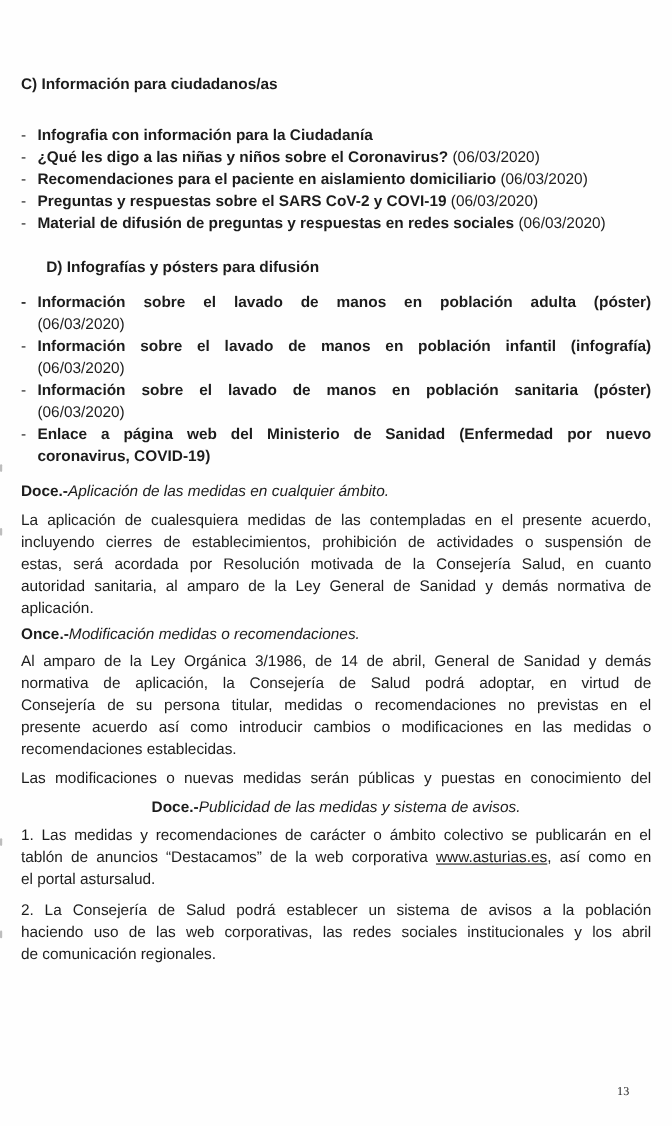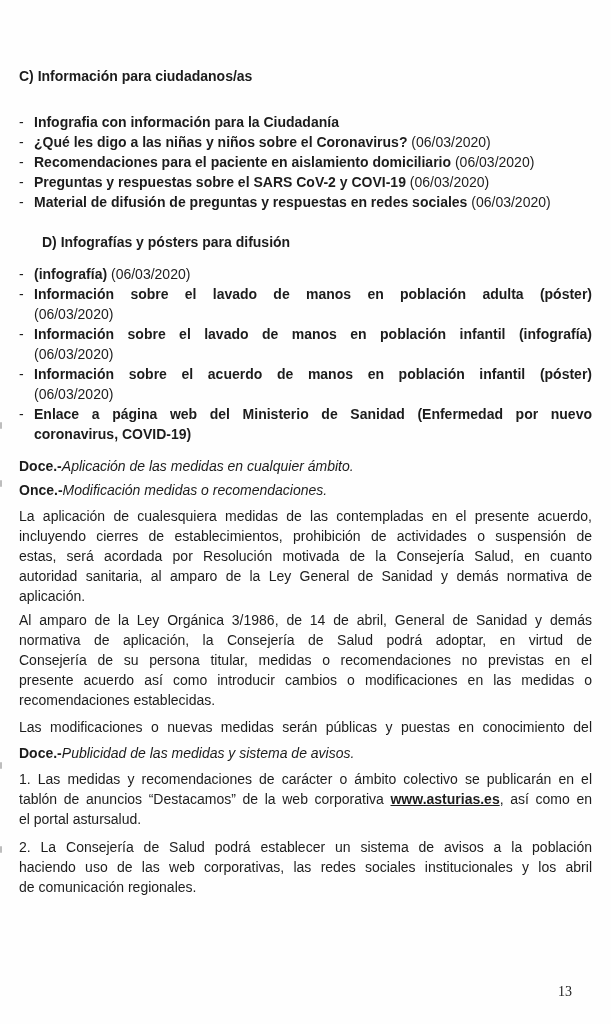--- a/index.html
+++ b/index.html
@@ -35,27 +35,27 @@
     position: relative;
     padding-left: 15px;
   }
   .dash {
     position: absolute;
     left: 0;
     top: 0;
   }
   .b { font-weight: bold; }
   .i { font-style: italic; }
-  .u { text-decoration: underline; font-weight: bold; }
+  .u { text-decoration: underline; }
   .page-number {
     position: absolute;
     top: 984px;
     right: 39px;
     font-family: "Liberation Serif", serif;
-    font-size: 14px;
+    font-size: 11px;
     line-height: 16px;
     color: #222222;
   }
   .speck {
     position: absolute;
     left: 0;
     width: 2px;
     height: 7px;
     background: #bdbdbd;
     border-radius: 1px;
@@ -90,67 +90,66 @@
           <span class="dash">-</span>
           <div class="line"><span class="b">Material de difusión de preguntas y respuestas en redes sociales</span><span> (06/03/2020)</span></div>
         </div>
       </div>
       <div class="block heading" style="margin-top: 20px; padding-left: 23px;">
         <div class="line"><span class="b">D) Infografías y pósters para difusión</span></div>
       </div>
       <div class="block list" style="margin-top: 12px;">
         <div class="item">
           <span class="dash">-</span>
-          <div class="line"><span class="b">(infografía)</span><span> (06/03/2020)</span></div>
         </div>
         <div class="item">
           <span class="dash">-</span>
           <div class="line just"><span class="b">Información sobre el lavado de manos&nbsp;en población adulta (póster)</span></div>
           <div class="line"><span>(06/03/2020)</span></div>
         </div>
         <div class="item">
           <span class="dash">-</span>
           <div class="line just"><span class="b">Información sobre el lavado de manos en población infantil (infografía)</span></div>
           <div class="line"><span>(06/03/2020)</span></div>
         </div>
         <div class="item">
           <span class="dash">-</span>
-          <div class="line just"><span class="b">Información sobre el acuerdo de manos en población infantil (póster)</span></div>
+          <div class="line just"><span class="b">Información sobre el lavado de manos en población sanitaria (póster)</span></div>
           <div class="line"><span>(06/03/2020)</span></div>
         </div>
         <div class="item">
           <span class="dash">-</span>
           <div class="line just"><span class="b">Enlace a página web del Ministerio de Sanidad (Enfermedad por nuevo</span></div>
           <div class="line"><span class="b">coronavirus, COVID-19)</span></div>
         </div>
       </div>
       <div class="block heading" style="margin-top: 12px;">
         <div class="line"><span class="b">Doce.-</span><span class="i">Aplicación de las medidas en cualquier ámbito.</span></div>
       </div>
-      <div class="block heading" style="margin-top: 4px;">
-        <div class="line"><span class="b">Once.-</span><span class="i">Modificación medidas o recomendaciones.</span></div>
-      </div>
       <div class="block para" style="margin-top: 6px;">
         <div class="line just"><span>La aplicación de cualesquiera medidas de las contempladas en el presente acuerdo,</span></div>
         <div class="line just"><span>incluyendo cierres de establecimientos, prohibición de actividades o suspensión de</span></div>
         <div class="line just"><span>estas, será acordada por Resolución motivada de la Consejería Salud, en cuanto</span></div>
         <div class="line just"><span>autoridad sanitaria, al amparo de la Ley General de Sanidad y demás normativa de</span></div>
         <div class="line"><span>aplicación.</span></div>
+      </div>
+      <div class="block heading" style="margin-top: 4px;">
+        <div class="line"><span class="b">Once.-</span><span class="i">Modificación medidas o recomendaciones.</span></div>
       </div>
       <div class="block para" style="margin-top: 4px;">
         <div class="line just"><span>Al amparo de la Ley Orgánica 3/1986, de 14 de abril, General de Sanidad y demás</span></div>
         <div class="line just"><span>normativa de aplicación, la Consejería de Salud podrá adoptar, en virtud de</span></div>
         <div class="line just"><span>Consejería de su persona titular, medidas o recomendaciones no previstas en el</span></div>
         <div class="line just"><span>presente acuerdo así como introducir cambios o modificaciones en las medidas o</span></div>
         <div class="line"><span>recomendaciones establecidas.</span></div>
       </div>
       <div class="block para" style="margin-top: 7px;">
         <div class="line just"><span>Las modificaciones o nuevas medidas serán públicas y puestas en conocimiento del</span></div>
       </div>
-      <div class="block heading" style="margin-top: 6px;">
+      <div class="block heading" style="margin-top: 6px; text-align: center;">
         <div class="line"><span class="b">Doce.-</span><span class="i">Publicidad de las medidas y sistema de avisos.</span></div>
       </div>
       <div class="block para" style="margin-top: 6px;">
         <div class="line just"><span>1. Las medidas y recomendaciones de carácter o ámbito colectivo se publicarán en el</span></div>
         <div class="line just"><span>tablón de anuncios “Destacamos” de la web corporativa </span><span class="u">www.asturias.es</span><span>, así como en</span></div>
         <div class="line"><span>el portal astursalud.</span></div>
       </div>
       <div class="block para" style="margin-top: 8px;">
         <div class="line just"><span>2. La Consejería de Salud podrá establecer un sistema de avisos a la población</span></div>
         <div class="line just"><span>haciendo uso de las web corporativas, las redes sociales institucionales y los abril</span></div>

